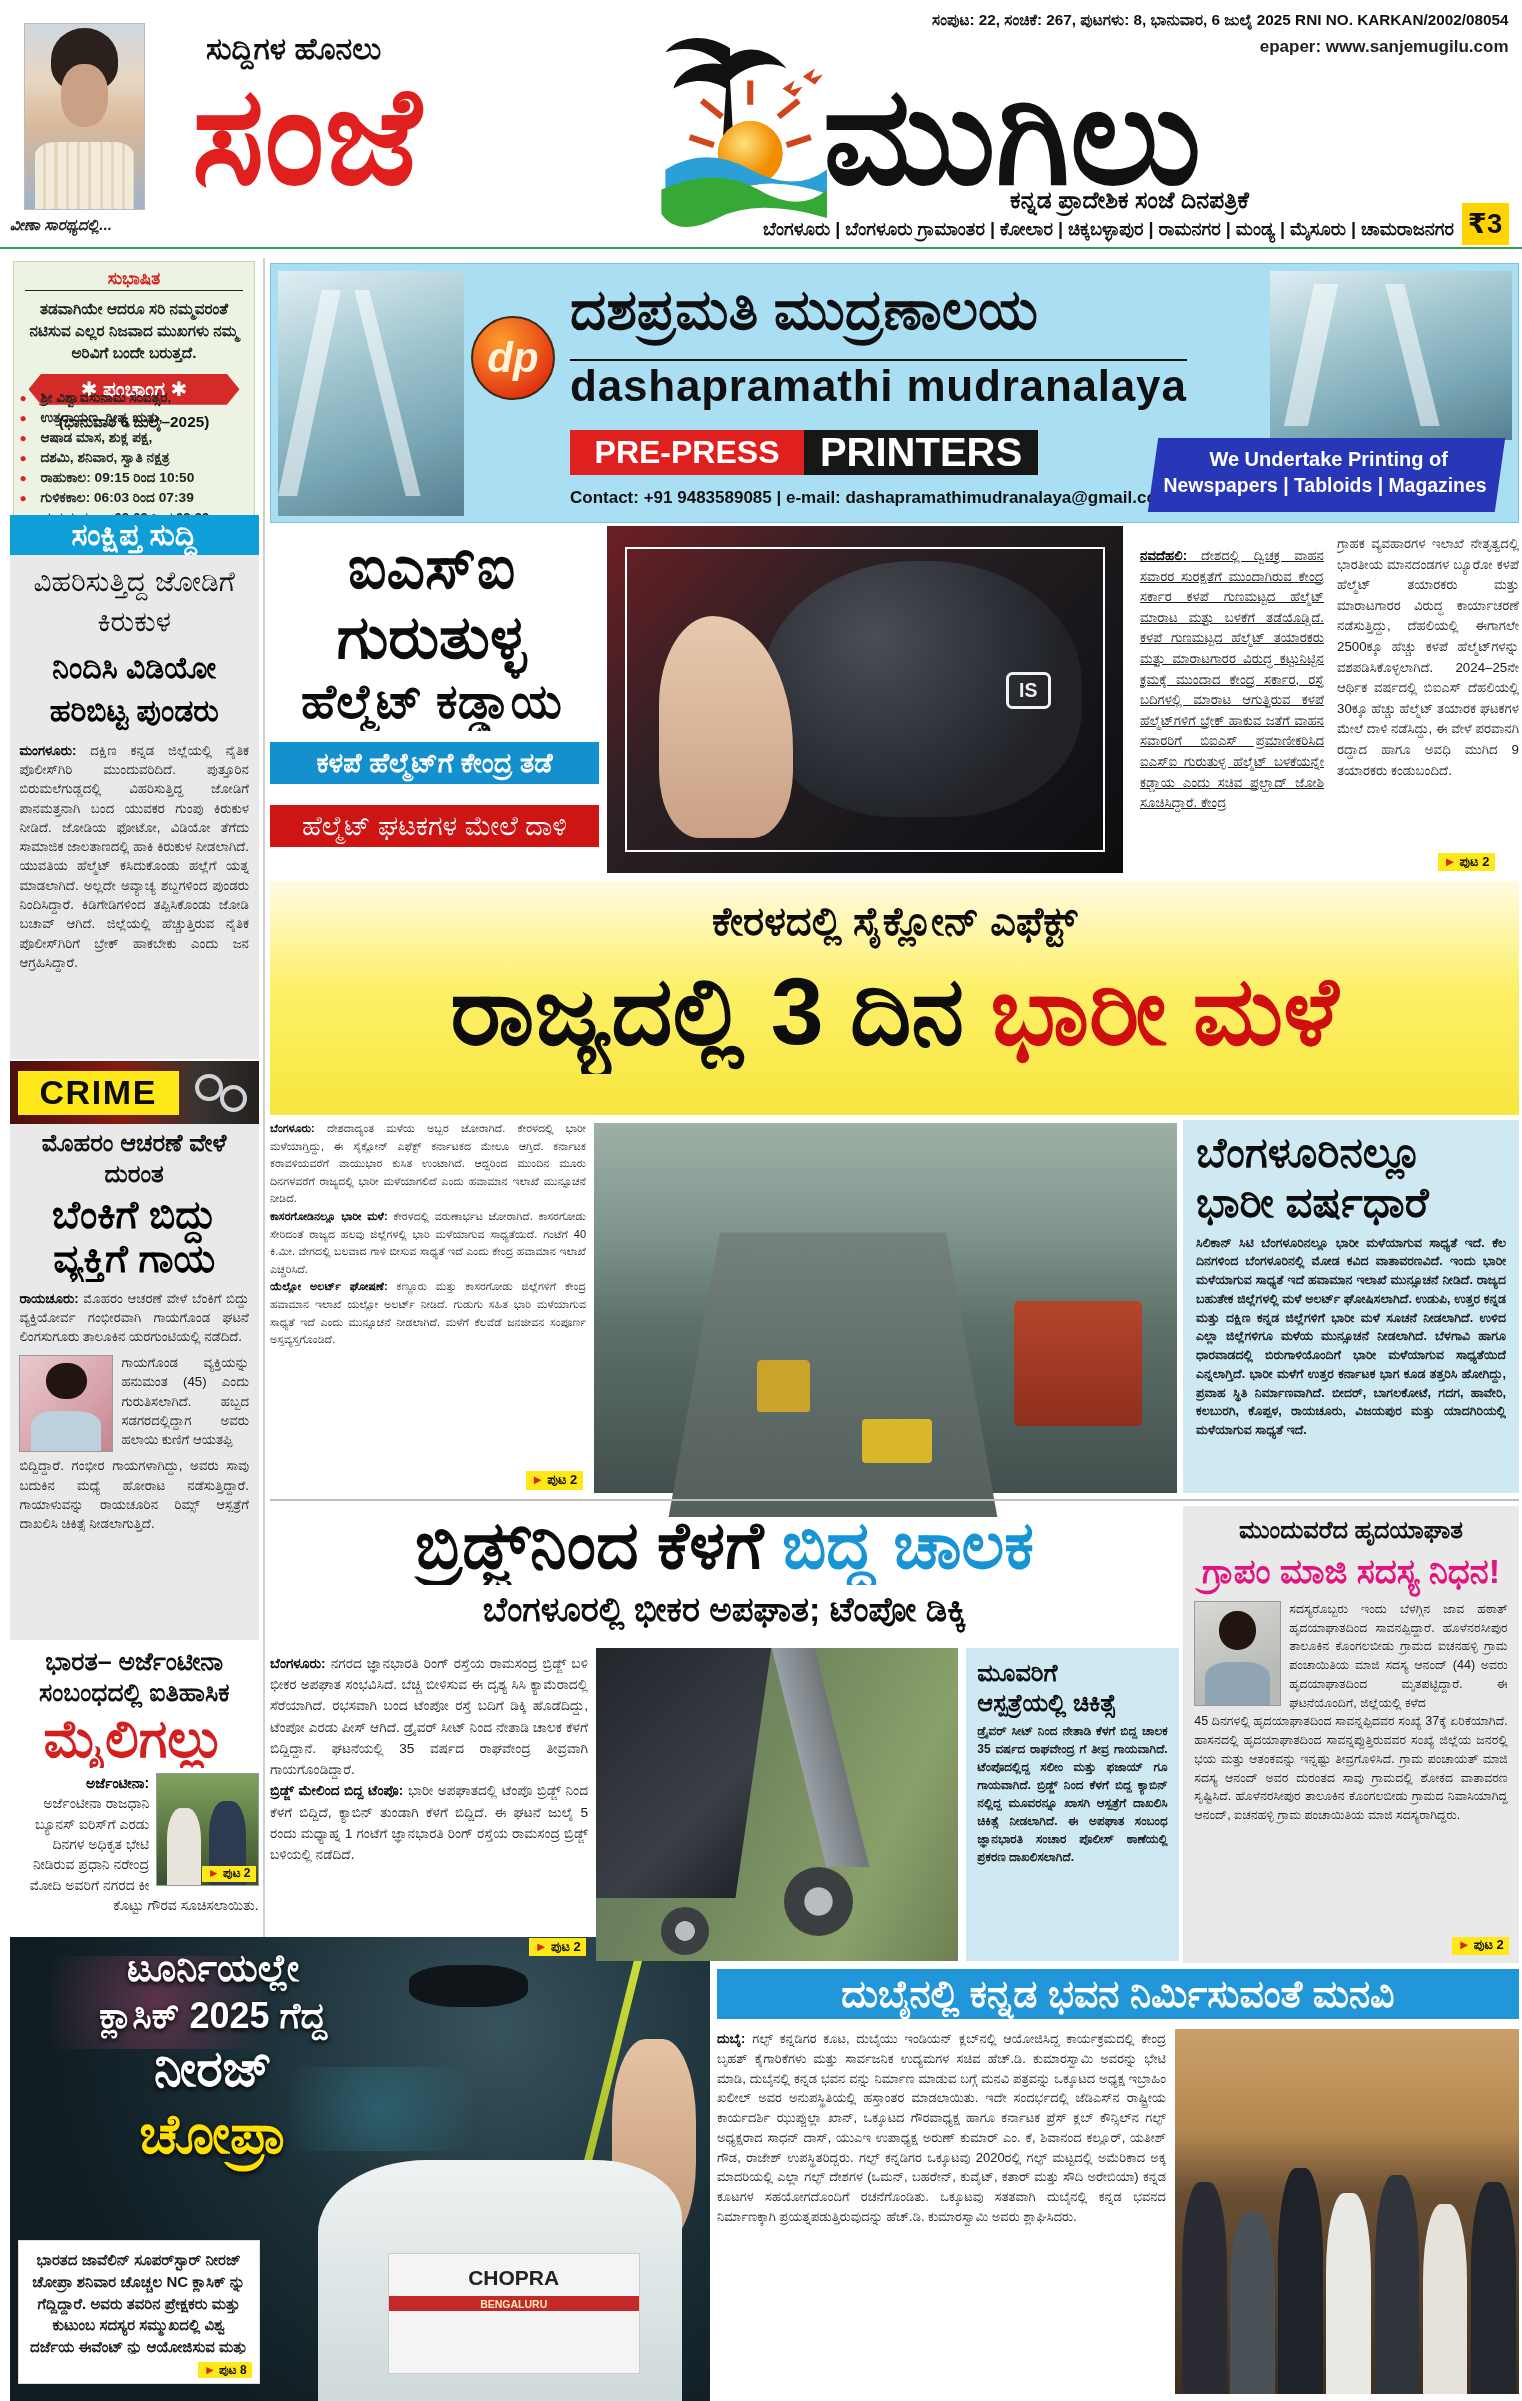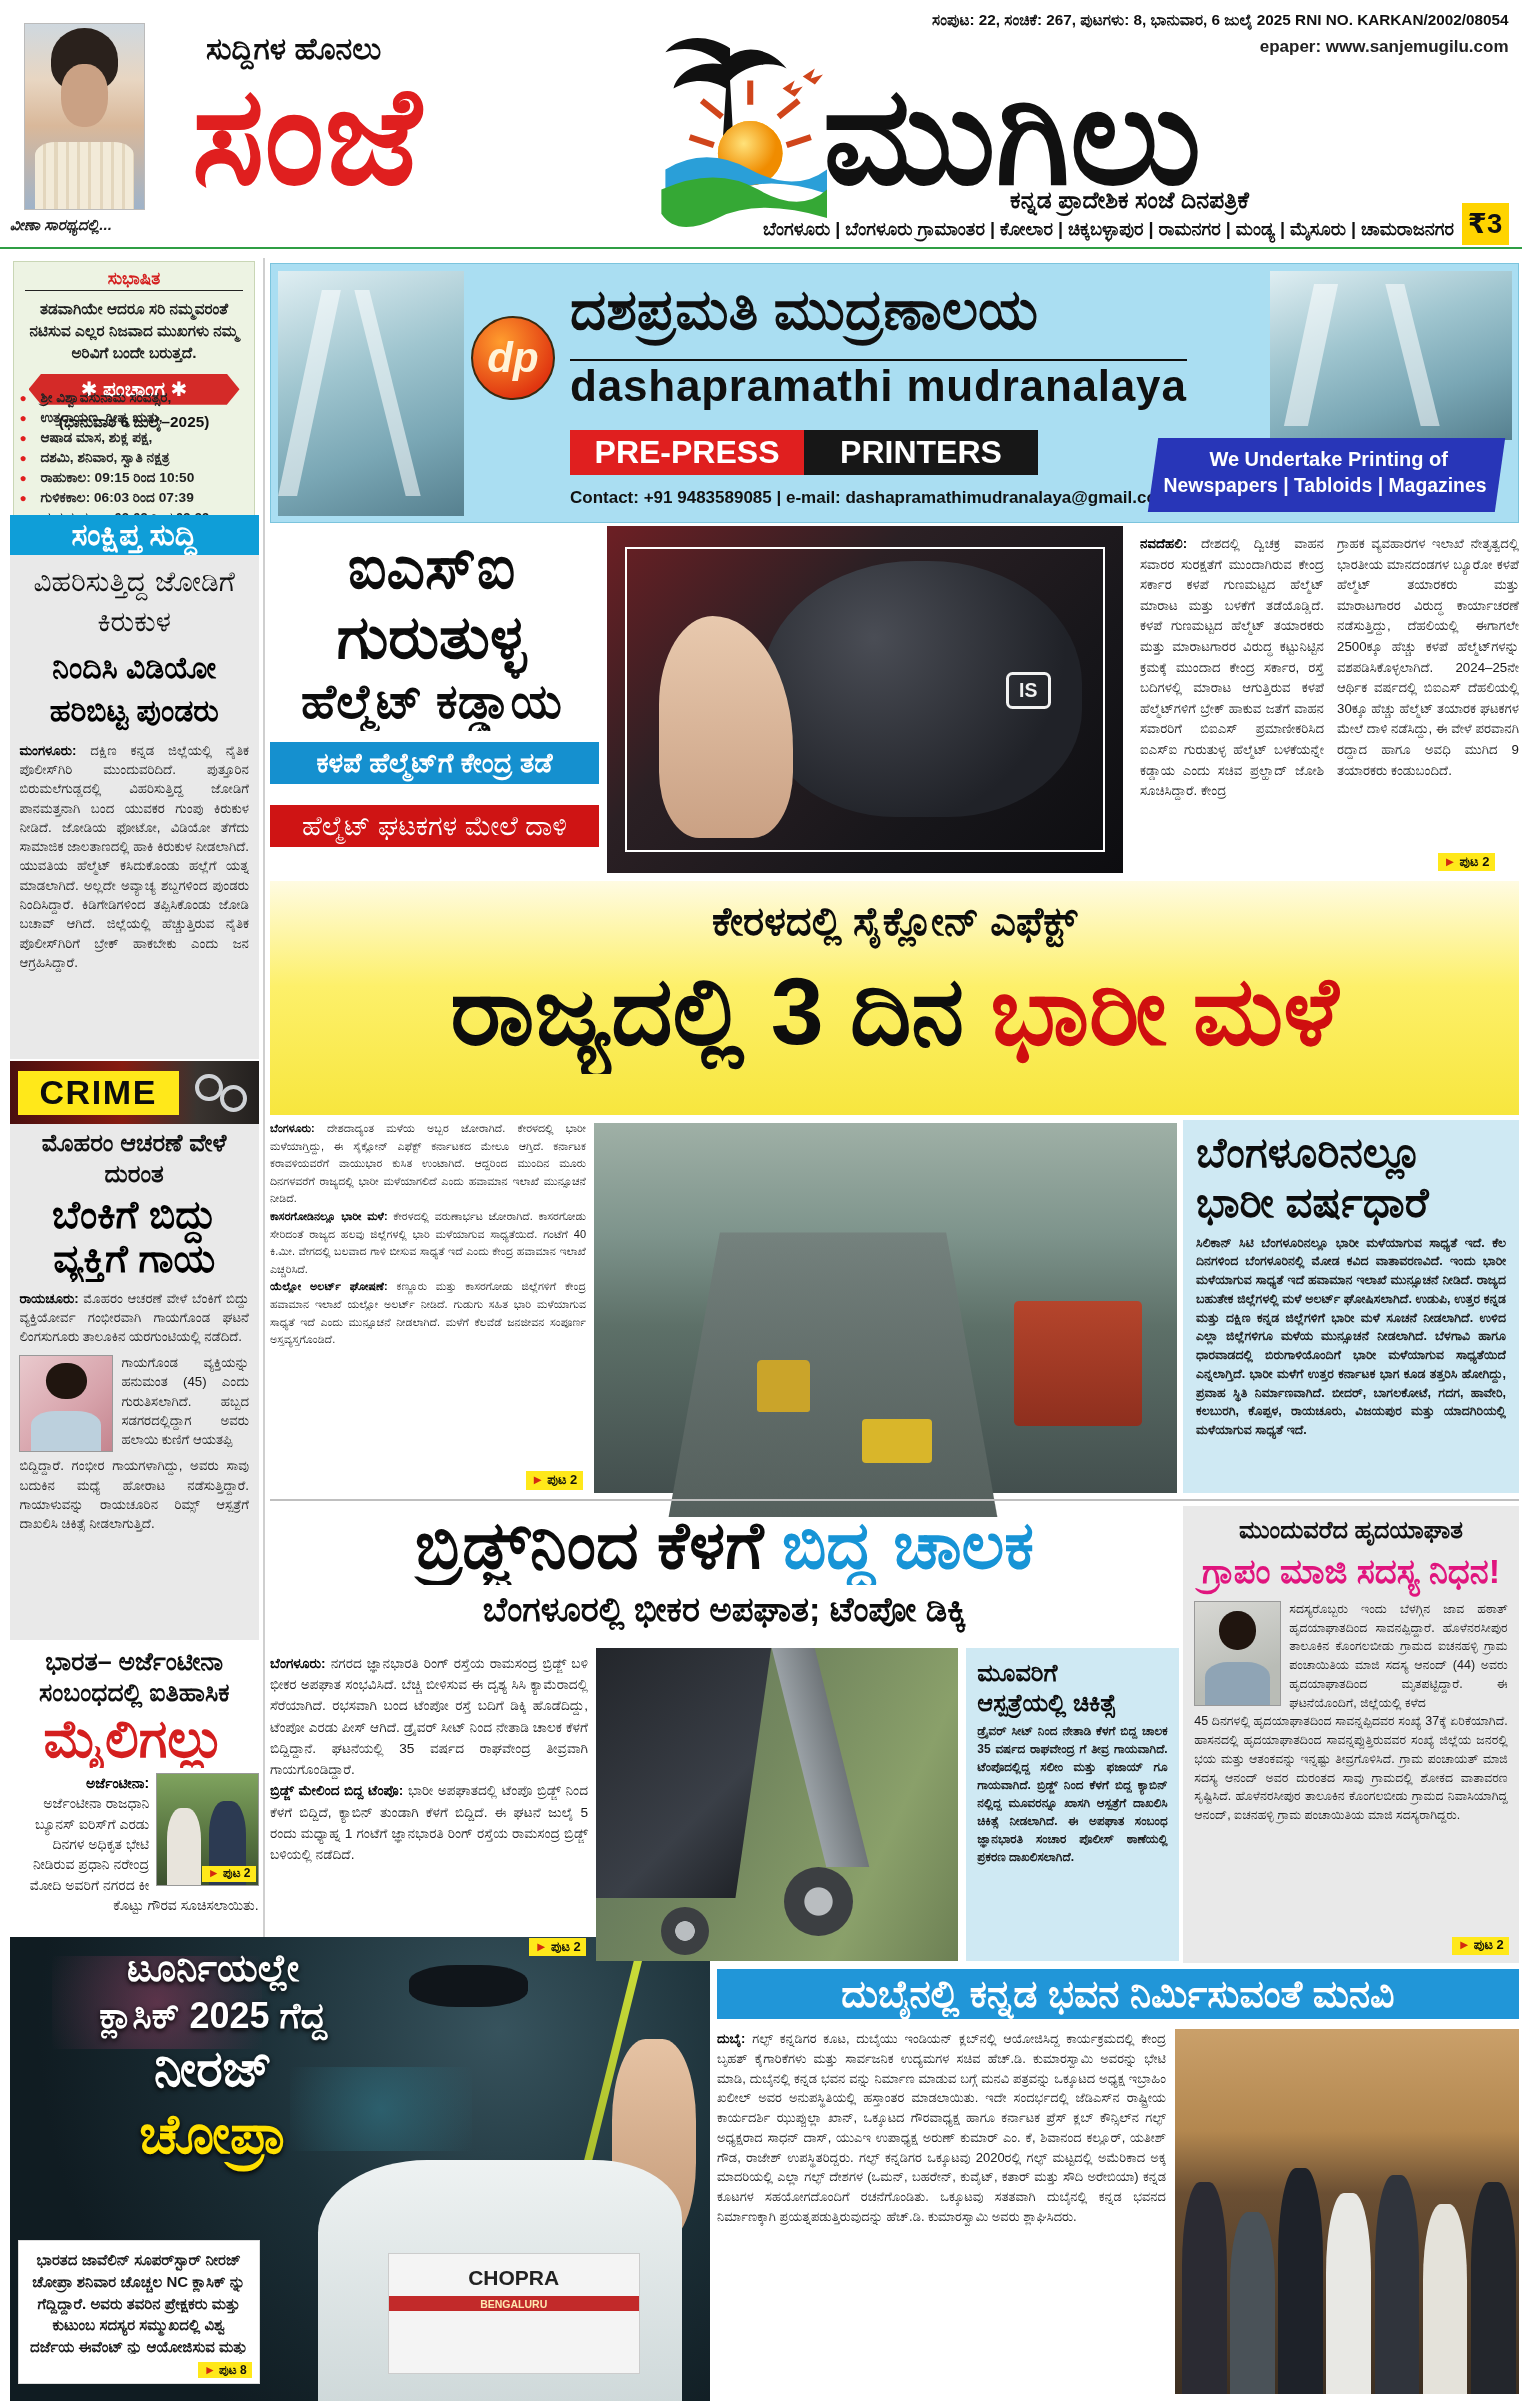--- a/index.html
+++ b/index.html
@@ -254,21 +254,21 @@
 
   <div class="abs ad" style="left:270px;top:263px;width:1249px;height:260px;">
     <div class="abs press-photo" style="left:6.5px;top:6.5px;width:186px;height:245px;"></div>
     <div class="abs press-photo" style="right:6.5px;top:6.5px;width:242px;height:169px;"></div>
     <div class="abs dp-circle" style="left:200px;top:52px;width:84px;height:84px;font-size:42px;">dp</div>
     <div class="abs ad-kn-title clip" style="left:299px;top:13px;width:726px;height:69px;font-size:56px;">ದಶಪ್ರಮತಿ ಮುದ್ರಣಾಲಯ</div>
     <div class="abs" style="left:299px;top:95px;">
       <span class="ad-en-title clip" style="font-size:44px;letter-spacing:0.8px;max-width:710px;">dashapramathi mudranalaya</span>
     </div>
     <div class="abs tag-red" style="left:299px;top:166px;width:234px;height:45px;font-size:32px;line-height:45px;">PRE-PRESS</div>
-    <div class="abs tag-black" style="left:533px;top:166px;width:234px;height:45px;font-size:32px;line-height:45px;">PRINTERS</div>
+    <div class="abs tag-black" style="left:533px;top:166px;width:234px;height:45px;font-size:40px;line-height:45px;">PRINTERS</div>
     <div class="abs b" style="left:299px;top:224px;width:613px;font-size:17px;color:#111;">Contact: +91 9483589085 | e-mail: dashapramathimudranalaya@gmail.com</div>
     <div class="abs undertake" style="right:18px;bottom:9.7px;width:347px;height:74px;padding-top:9.7px;">
       <div style="font-size:20px;">We Undertake Printing of</div>
       <div style="font-size:19.4px;margin-top:3.2px;">Newspapers | Tabloids | Magazines</div>
     </div>
   </div>
 
   <div class="abs" style="left:270px;top:526px;width:1249px;height:353px;">
     <div class="b kn clip" style="position:absolute;left:0;top:6.5px;width:323px;text-align:center;color:#0d0d0d;line-height:1.18;">
       <div style="font-size:60px;">ಐಎಸ್ಐ</div>
@@ -278,21 +278,21 @@
     <div class="strip-blue abs clip" style="left:0;top:216px;width:329px;height:42px;font-size:27px;line-height:42px;text-align:center;">ಕಳಪೆ ಹೆಲ್ಮೆಟ್‌ಗೆ ಕೇಂದ್ರ ತಡೆ</div>
     <div class="strip-red abs clip" style="left:0;top:279px;width:329px;height:42px;font-size:27px;line-height:42px;text-align:center;">ಹೆಲ್ಮೆಟ್ ಘಟಕಗಳ ಮೇಲೆ ದಾಳಿ</div>
 
     <div class="abs helmet-photo" style="left:337px;top:0;width:516px;height:347px;">
       <div class="frame"></div>
         <div class="dome"></div>
         <div class="hand"></div>
       <div class="isi">IS</div>
     </div>
 
-    <div class="just kn abs clip" style="left:870px;top:8px;width:184px;height:339px;font-size:13.3px;line-height:1.55;">
+    <div class="just kn abs clip" style="left:870px;top:20px;width:184px;height:339px;font-size:13.3px;line-height:1.55;text-decoration:underline;">
       <span class="lead">ನವದೆಹಲಿ:</span>
       <span>ದೇಶದಲ್ಲಿ ದ್ವಿಚಕ್ರ ವಾಹನ ಸವಾರರ ಸುರಕ್ಷತೆಗೆ ಮುಂದಾಗಿರುವ ಕೇಂದ್ರ ಸರ್ಕಾರ ಕಳಪೆ ಗುಣಮಟ್ಟದ ಹೆಲ್ಮೆಟ್ ಮಾರಾಟ ಮತ್ತು ಬಳಕೆಗೆ ತಡೆಯೊಡ್ಡಿದೆ. ಕಳಪೆ ಗುಣಮಟ್ಟದ ಹೆಲ್ಮೆಟ್ ತಯಾರಕರು ಮತ್ತು ಮಾರಾಟಗಾರರ ವಿರುದ್ಧ ಕಟ್ಟುನಿಟ್ಟಿನ ಕ್ರಮಕ್ಕೆ ಮುಂದಾದ ಕೇಂದ್ರ ಸರ್ಕಾರ, ರಸ್ತೆ ಬದಿಗಳಲ್ಲಿ ಮಾರಾಟ ಆಗುತ್ತಿರುವ ಕಳಪೆ ಹೆಲ್ಮೆಟ್‌ಗಳಿಗೆ ಬ್ರೇಕ್ ಹಾಕುವ ಜತೆಗೆ ವಾಹನ ಸವಾರರಿಗೆ ಬಿಐಎಸ್ ಪ್ರಮಾಣೀಕರಿಸಿದ ಐಎಸ್ಐ ಗುರುತುಳ್ಳ ಹೆಲ್ಮೆಟ್ ಬಳಕೆಯನ್ನೇ ಕಡ್ಡಾಯ ಎಂದು ಸಚಿವ ಪ್ರಲ್ಹಾದ್ ಜೋಶಿ ಸೂಚಿಸಿದ್ದಾರೆ. ಕೇಂದ್ರ</span>
     </div>
     <div class="abs clip" style="left:1067px;top:8px;width:182px;height:339px;">
       <div class="just kn" style="font-size:13.3px;line-height:1.55;">ಗ್ರಾಹಕ ವ್ಯವಹಾರಗಳ ಇಲಾಖೆ ನೇತೃತ್ವದಲ್ಲಿ ಭಾರತೀಯ ಮಾನದಂಡಗಳ ಬ್ಯೂರೋ ಕಳಪೆ ಹೆಲ್ಮೆಟ್ ತಯಾರಕರು ಮತ್ತು ಮಾರಾಟಗಾರರ ವಿರುದ್ಧ ಕಾರ್ಯಾಚರಣೆ ನಡೆಸುತ್ತಿದ್ದು, ದೆಹಲಿಯಲ್ಲಿ ಈಗಾಗಲೇ 2500ಕ್ಕೂ ಹೆಚ್ಚು ಕಳಪೆ ಹೆಲ್ಮೆಟ್‌ಗಳನ್ನು ವಶಪಡಿಸಿಕೊಳ್ಳಲಾಗಿದೆ. 2024–25ನೇ ಆರ್ಥಿಕ ವರ್ಷದಲ್ಲಿ ಬಿಐಎಸ್ ದೆಹಲಿಯಲ್ಲಿ 30ಕ್ಕೂ ಹೆಚ್ಚು ಹೆಲ್ಮೆಟ್ ತಯಾರಕ ಘಟಕಗಳ ಮೇಲೆ ದಾಳಿ ನಡೆಸಿದ್ದು, ಈ ವೇಳೆ ಪರವಾನಗಿ ರದ್ದಾದ ಹಾಗೂ ಅವಧಿ ಮುಗಿದ 9 ತಯಾರಕರು ಕಂಡುಬಂದಿದೆ.</div>
       <div class="page-tag" style="position:absolute;right:24px;bottom:1.6px;font-size:13px;"><span class="arr">►</span><span>ಪುಟ 2</span></div>
     </div>
   </div>
 
   <div class="abs yellow-block" style="left:270px;top:881px;width:1249px;height:234px;">

